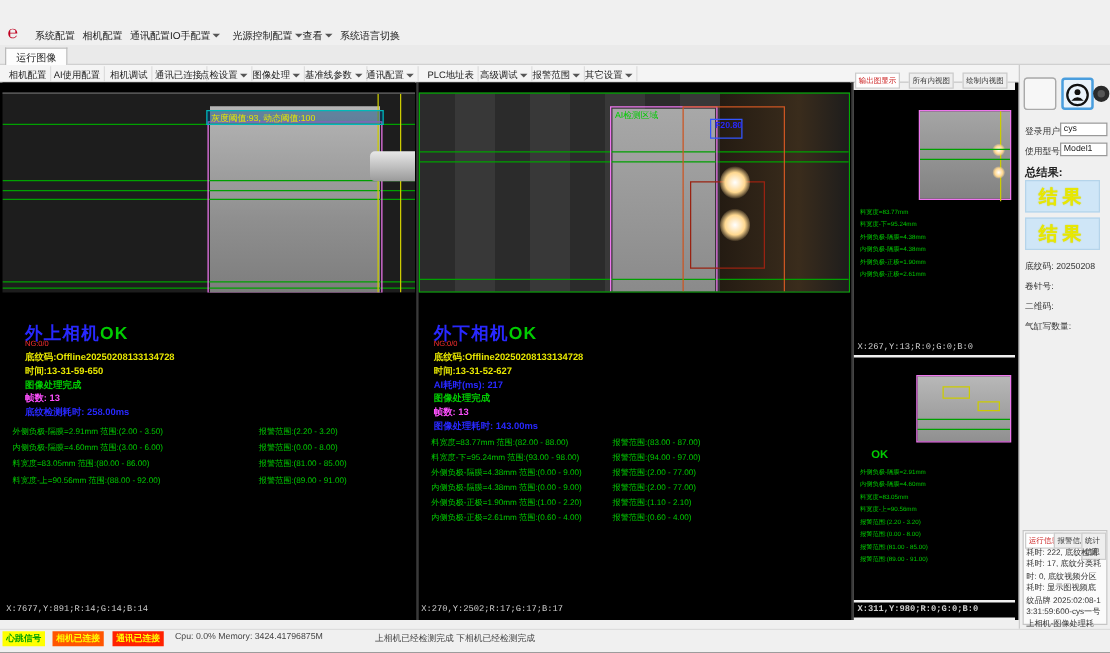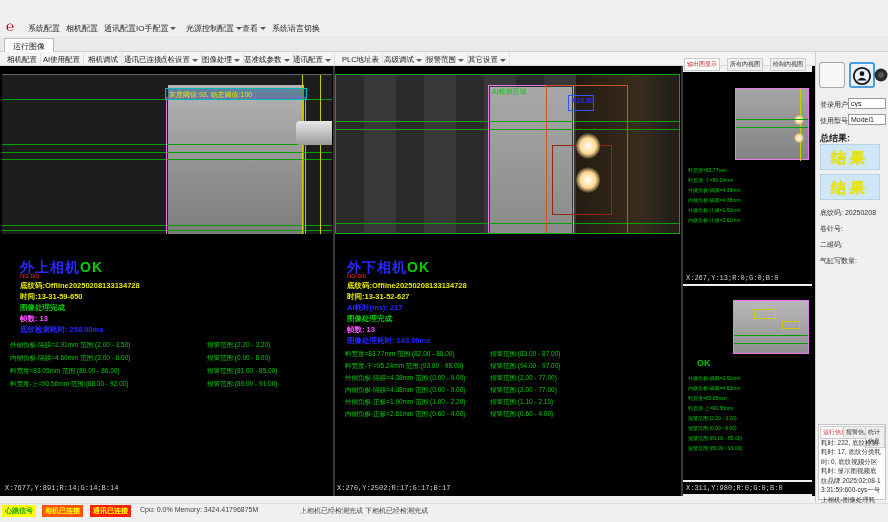--- a/index.html
+++ b/index.html
@@ -220,21 +220,21 @@
         <div class="abs gtext" style="left:14px; top:72px; font-size:9px; font-weight:bold;">OK</div>
         <div class="abs tiny gtext" style="left:5px; top:88px;">外侧负极-隔膜=2.91mm</div>
         <div class="abs tiny gtext" style="left:5px; top:98px;">内侧负极-隔膜=4.60mm</div>
         <div class="abs tiny gtext" style="left:5px; top:108px;">料宽度=83.05mm</div>
         <div class="abs tiny gtext" style="left:5px; top:118px;">料宽度-上=90.56mm</div>
         <div class="abs tiny gtext" style="left:5px; top:128px;">报警范围:(2.20 - 3.20)</div>
         <div class="abs tiny gtext" style="left:5px; top:138px;">报警范围:(0.00 - 8.00)</div>
         <div class="abs tiny gtext" style="left:5px; top:148px;">报警范围:(81.00 - 85.00)</div>
         <div class="abs tiny gtext" style="left:5px; top:158px;">报警范围:(89.00 - 91.00)</div>
       </div>
-      <div class="abs" style="left:0; top:416px; width:129px; height:12px; background:#000;">
+      <div class="abs" style="left:0; top:416px; width:129px; height:12px; background:#000;font-weight:bold;">
         <span class="coord" style="position:absolute; left:3px; top:2px;">X:311,Y:980;R:0;G:0;B:0</span>
       </div>
     </div>
   </div>
 
   <div class="abs" id="sidebar">
     <div class="abs sbtn" style="left:3px;">
       <svg width="22" height="22" viewBox="0 0 22 22" style="margin-top:1px">
           <circle cx="11" cy="11" r="9" fill="none" stroke="#111" stroke-width="2.5"></circle>
           <rect x="8" y="7" width="2.2" height="8" fill="#111"></rect>

